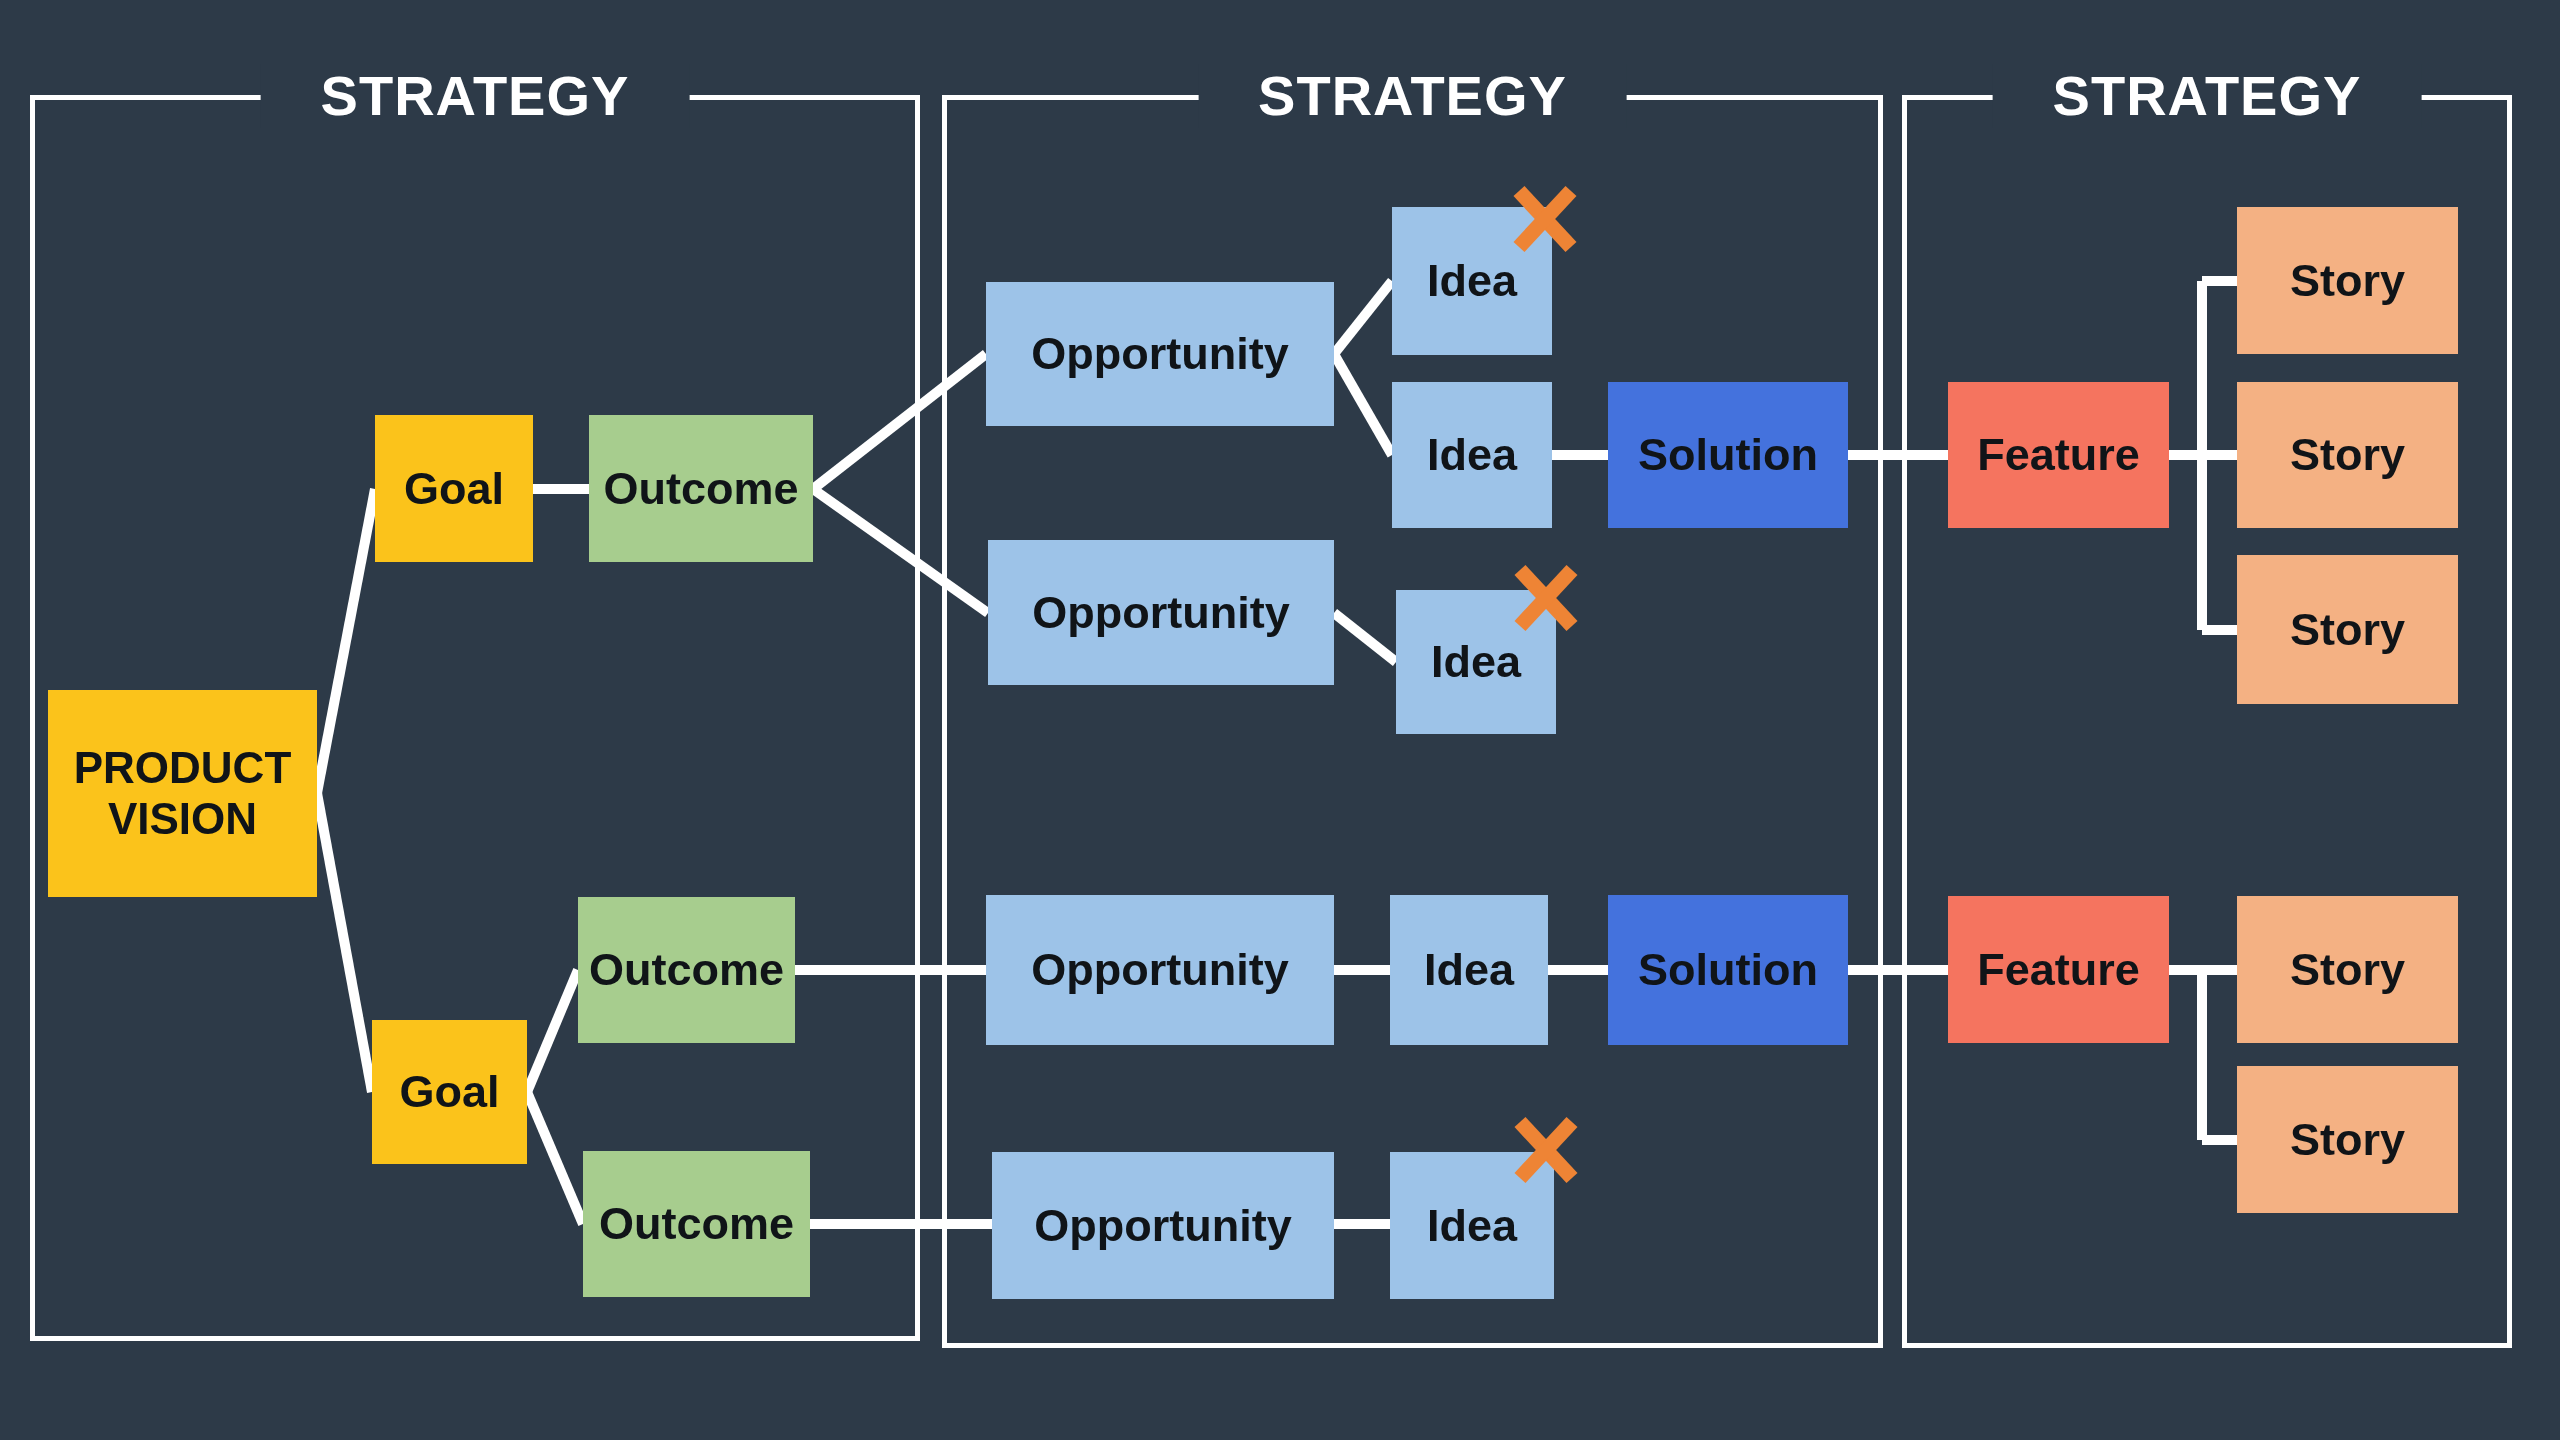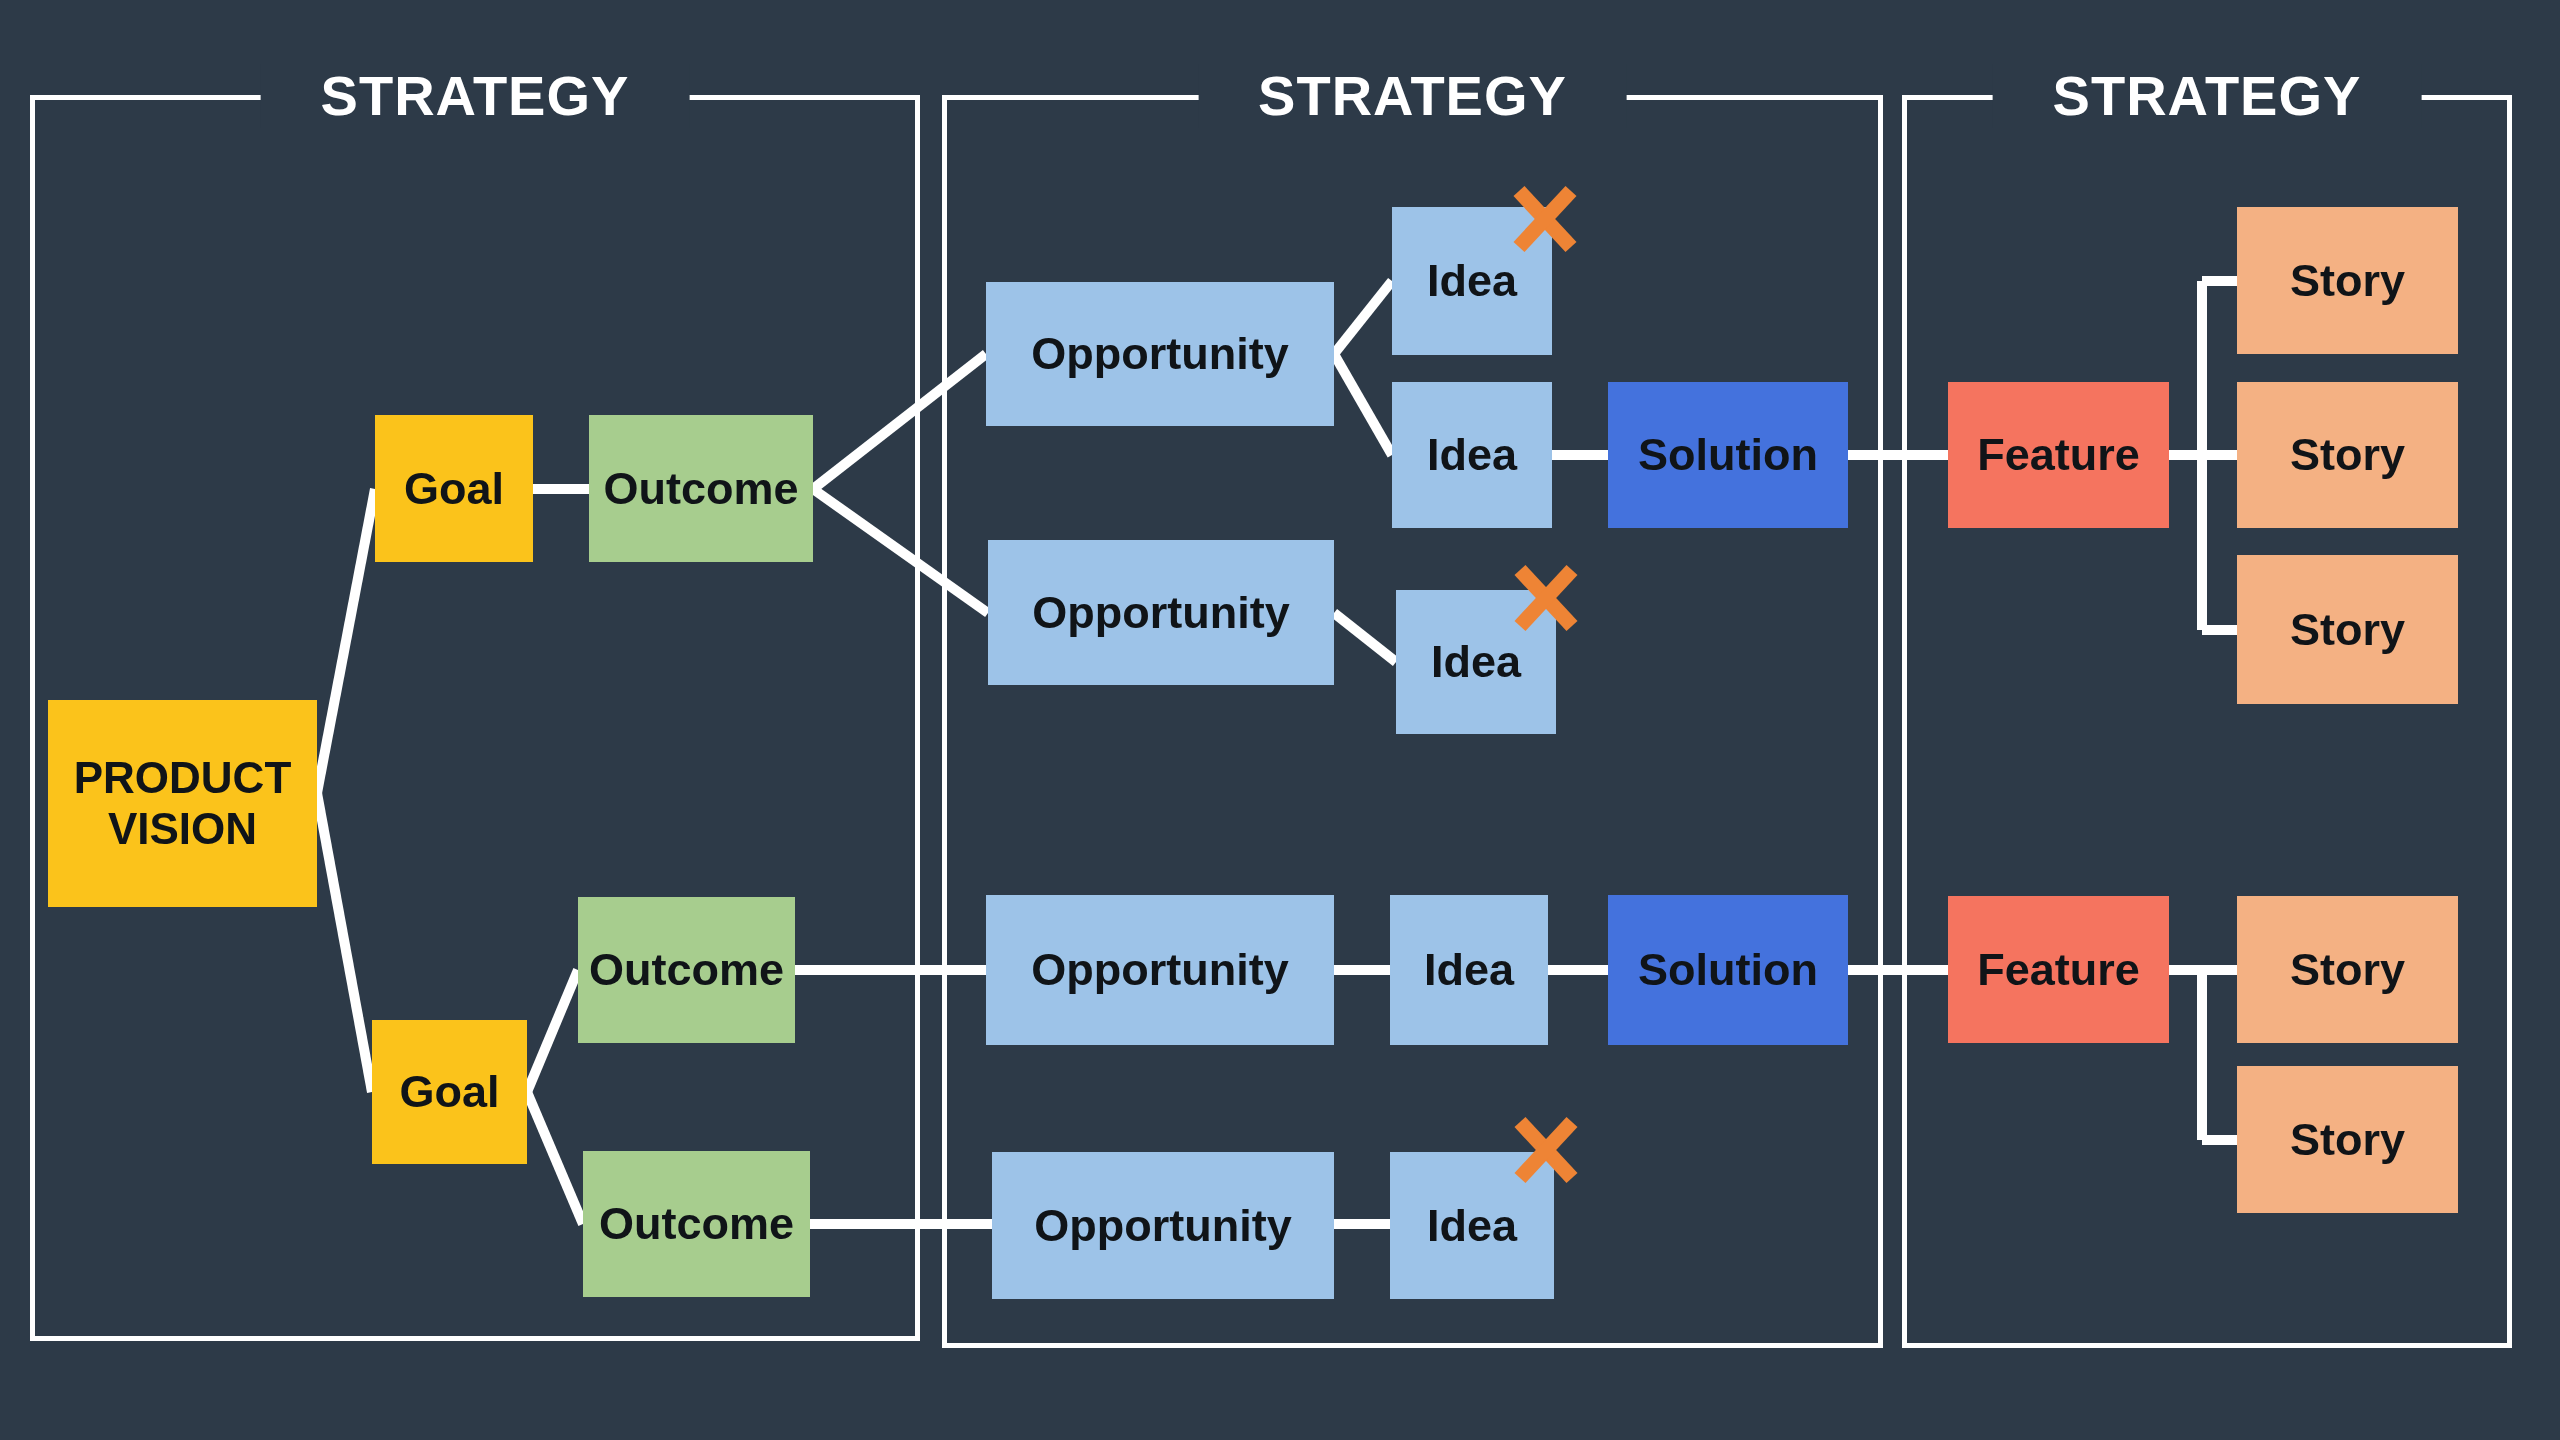--- a/index.html
+++ b/index.html
@@ -103,21 +103,21 @@
       <polyline points="1548,970 1608,970" fill="none" stroke="#FFFFFF" stroke-width="10"></polyline>
       <polyline points="1848,970 1948,970" fill="none" stroke="#FFFFFF" stroke-width="10"></polyline>
       <polyline points="2169,970 2237,970" fill="none" stroke="#FFFFFF" stroke-width="10"></polyline>
       <polyline points="2202,970 2202,1140" fill="none" stroke="#FFFFFF" stroke-width="10"></polyline>
       <polyline points="2202,1140 2237,1140" fill="none" stroke="#FFFFFF" stroke-width="10"></polyline>
       <polyline points="810,1224 992,1224" fill="none" stroke="#FFFFFF" stroke-width="10"></polyline>
       <polyline points="1334,1224 1390,1224" fill="none" stroke="#FFFFFF" stroke-width="10"></polyline>
     </svg>
 
   <div id="nodes-layer">
-      <div class="node node-vision" style="left: 48px; top: 690px; width: 269px; height: 207px; background: rgb(251, 195, 27); margin-top: 10px;">
+      <div class="node node-vision" style="left: 48px; top: 690px; width: 269px; height: 207px; background: rgb(251, 195, 27);">
         <div>PRODUCT</div>
         <div>VISION</div>
       </div>
       <div class="node node-goal" style="left: 375px; top: 415px; width: 158px; height: 147px; background: rgb(251, 195, 27);">Goal</div>
       <div class="node node-goal" style="left: 372px; top: 1020px; width: 155px; height: 144px; background: rgb(251, 195, 27);">Goal</div>
       <div class="node node-outcome" style="left: 589px; top: 415px; width: 224px; height: 147px; background: rgb(167, 205, 142);">Outcome</div>
       <div class="node node-outcome" style="left: 578px; top: 897px; width: 217px; height: 146px; background: rgb(167, 205, 142);">Outcome</div>
       <div class="node node-outcome" style="left: 583px; top: 1151px; width: 227px; height: 146px; background: rgb(167, 205, 142);">Outcome</div>
       <div class="node node-opportunity" style="left: 986px; top: 282px; width: 348px; height: 144px; background: rgb(157, 195, 232);">Opportunity</div>
       <div class="node node-opportunity" style="left: 988px; top: 540px; width: 346px; height: 145px; background: rgb(157, 195, 232);">Opportunity</div>

